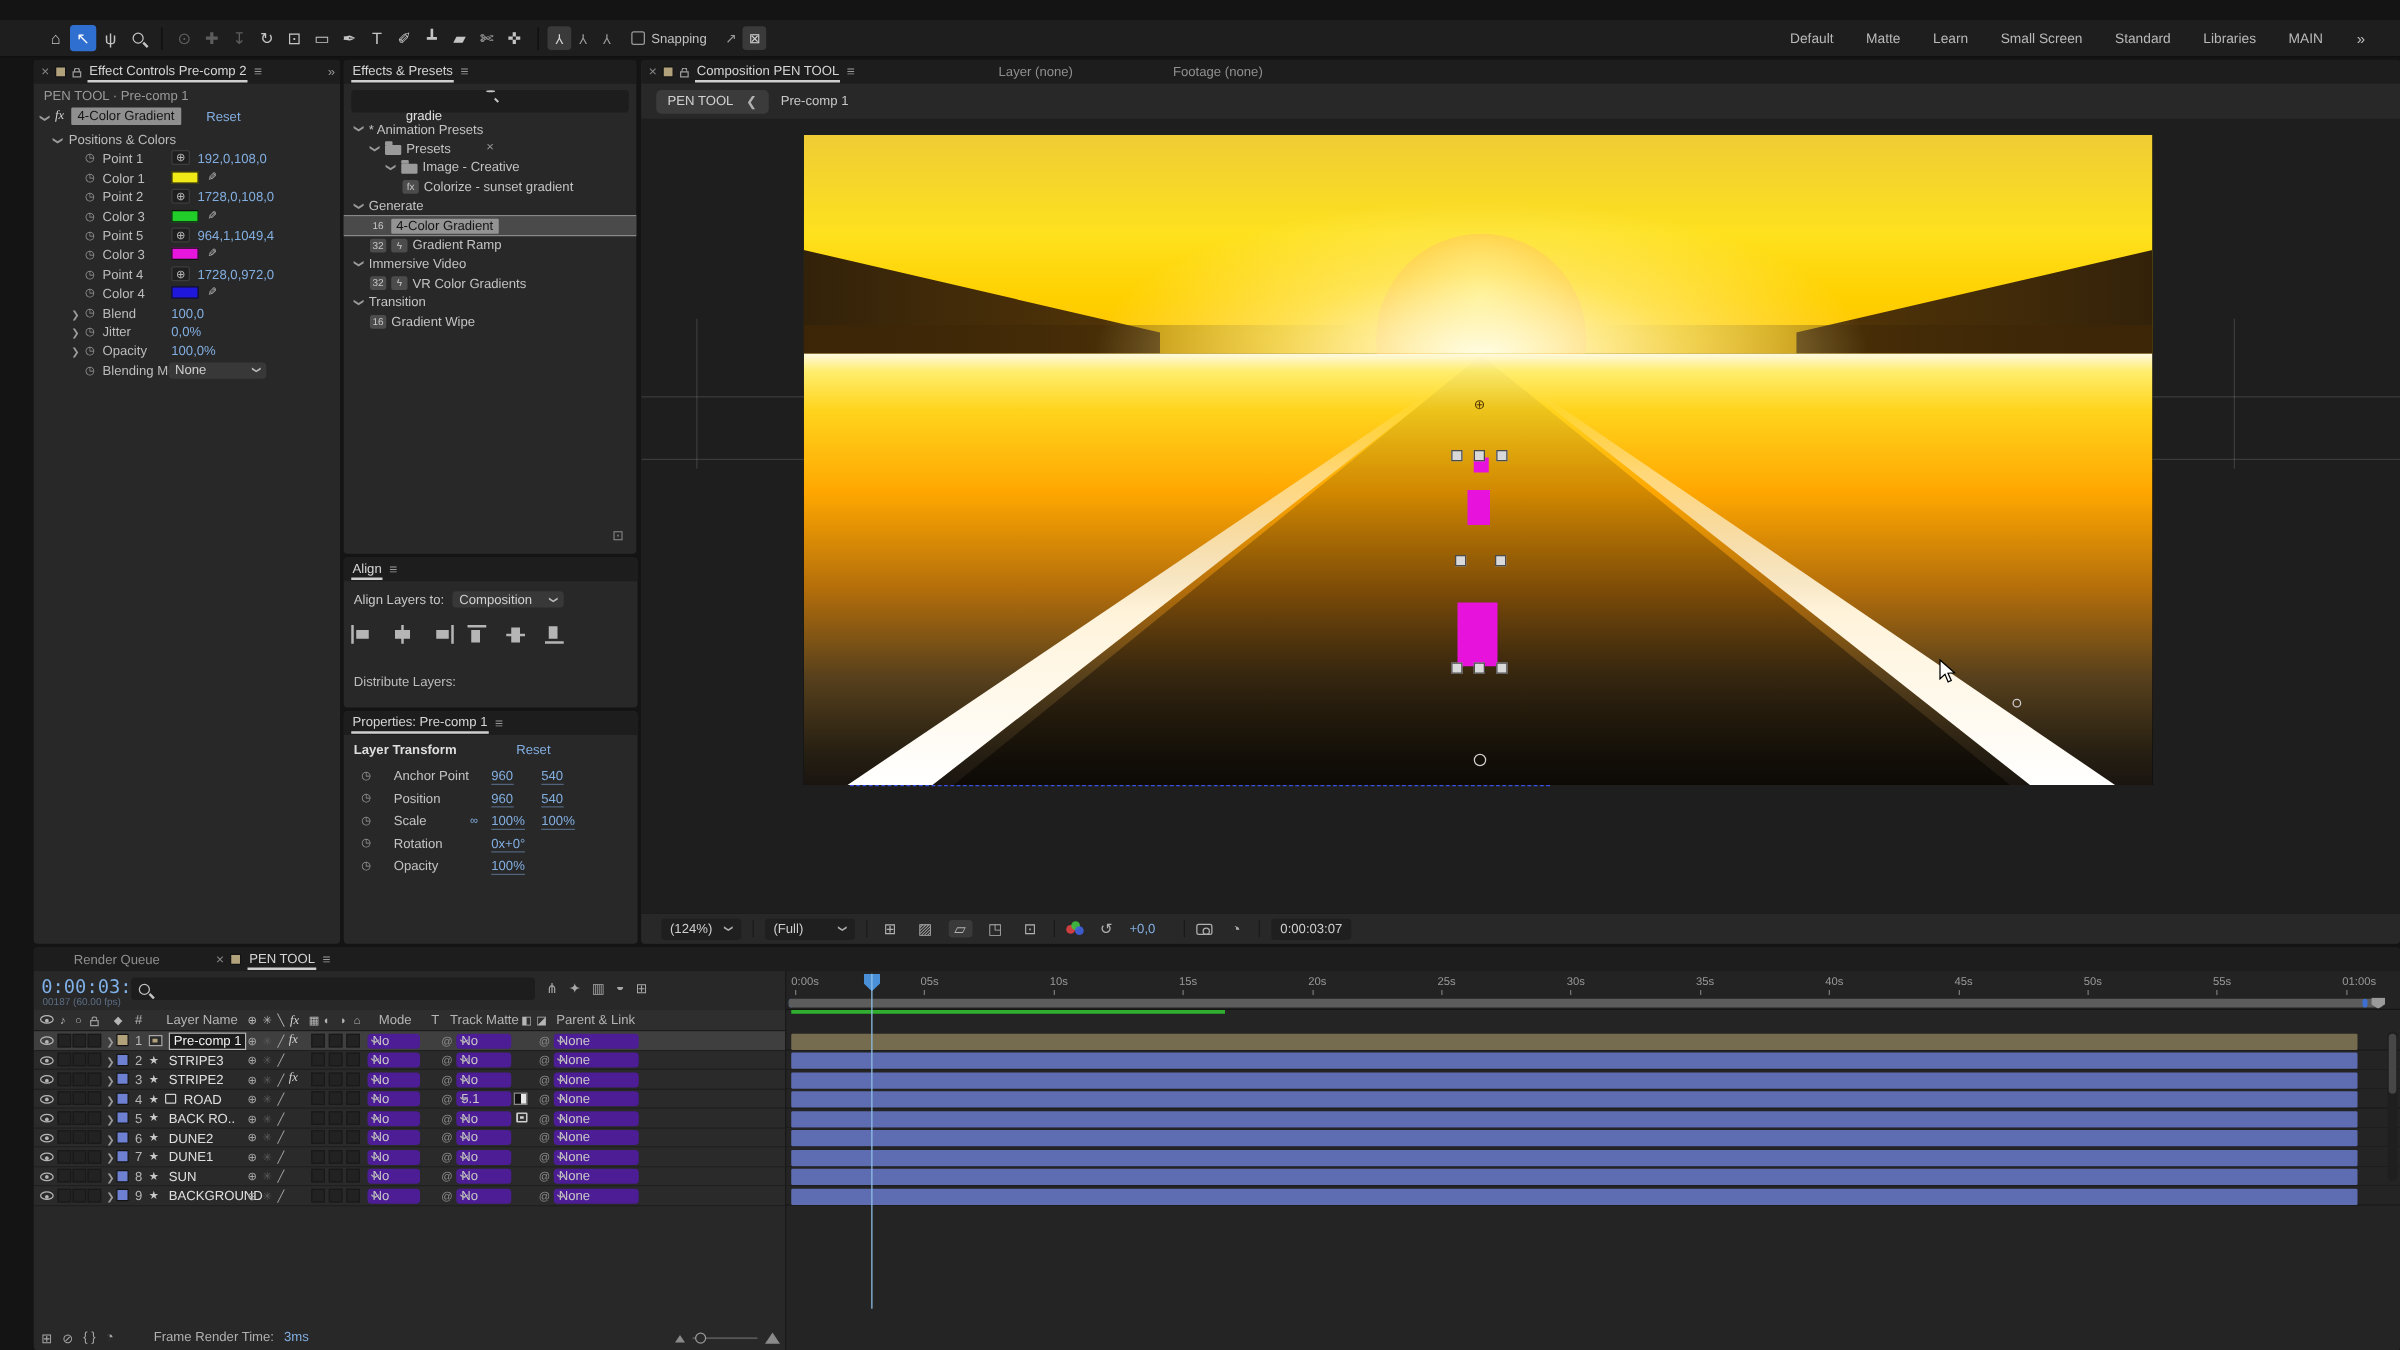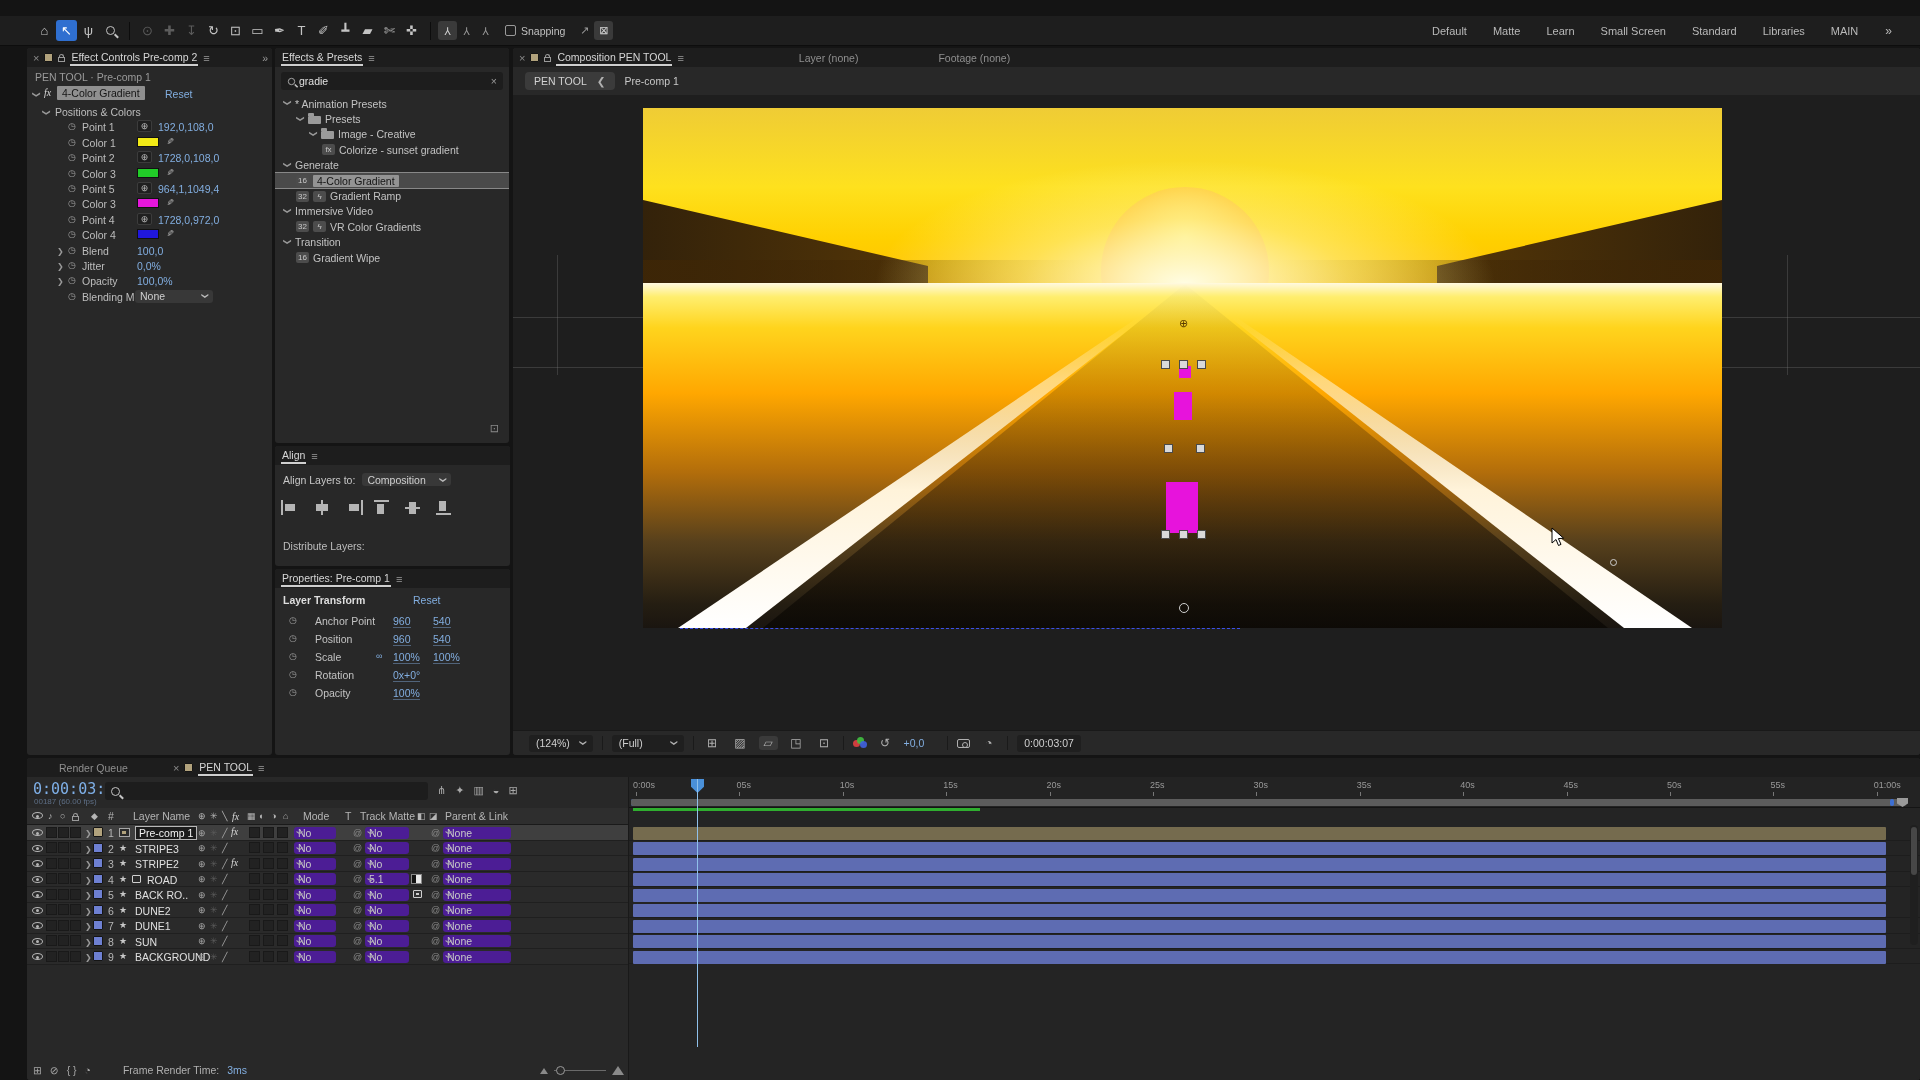--- a/index.html
+++ b/index.html
@@ -53,21 +53,21 @@
   .plab{position:absolute;top:2px;color:#bdbdbd;white-space:nowrap;}
   .sw{position:absolute;top:2px;color:#9a9a9a;font-size:9px;}
   .val{position:absolute;top:2px;color:#82aee0;white-space:nowrap;}
   .ptico{position:absolute;top:1px;left:110px;width:15px;height:12px;background:#1f1f1f;border:1px solid #3c3c3c;color:#b5b5b5;font-size:9px;text-align:center;line-height:11px;border-radius:2px;}
   .swatch{position:absolute;top:2px;left:110px;width:22px;height:10px;border:1px solid #111;}
   .dropper{position:absolute;top:1px;left:139px;color:#b5b5b5;font-size:9px;transform:rotate(90deg);}
   .chipdd{position:absolute;top:1px;height:13px;background:#383838;border-radius:3px;display:inline-flex;align-items:center;padding:0 5px;gap:14px;color:#d0d0d0;}
   .chipdd .dd{font-size:7px;color:#bbb;transform:rotate(90deg);display:inline-block;}
 
   
-  .ep-search{position:absolute;left:6px;top:24px;right:6px;height:18px;background:#1d1d1d;border-radius:3px;display:flex;align-items:center;padding:0 6px;gap:1px;}
+  .ep-search{position:absolute;left:6px;top:24px;right:6px;height:18px;background:#1d1d1d;border-radius:3px;display:flex;align-items:center;padding:0 6px;gap:12px;flex-direction:column;}
   .ep-search .lens{transform:scale(.8);}
   .ep-input{background:transparent;border:none;outline:none;color:#e0e0e0;font-family:"Liberation Sans",sans-serif;font-size:10.5px;flex:1;}
   .ep-x{color:#9a9a9a;}
   .ep-tree{position:absolute;left:0;top:48px;right:0;}
   .eprow{position:relative;height:15.4px;display:flex;align-items:center;gap:4px;color:#c3c3c3;white-space:nowrap;}
   .eprow.sel{background:#4a4a4a;outline:1px solid #888;}
   .selname{background:#939393;color:#141414;padding:0 4px;border-radius:1px;}
   .fold{width:13px;height:8px;background:#9a9a9a;border-radius:1px;position:relative;display:inline-block;margin-top:1px;}
   .fold::before{content:"";position:absolute;top:-3px;left:0;width:6px;height:3px;background:#9a9a9a;border-radius:1px 1px 0 0;}
   .badge{min-width:13px;height:11px;background:#4c4c4c;border-radius:2px;color:#c8c8c8;font-size:8px;display:inline-flex;align-items:center;justify-content:center;padding:0 1px;}

